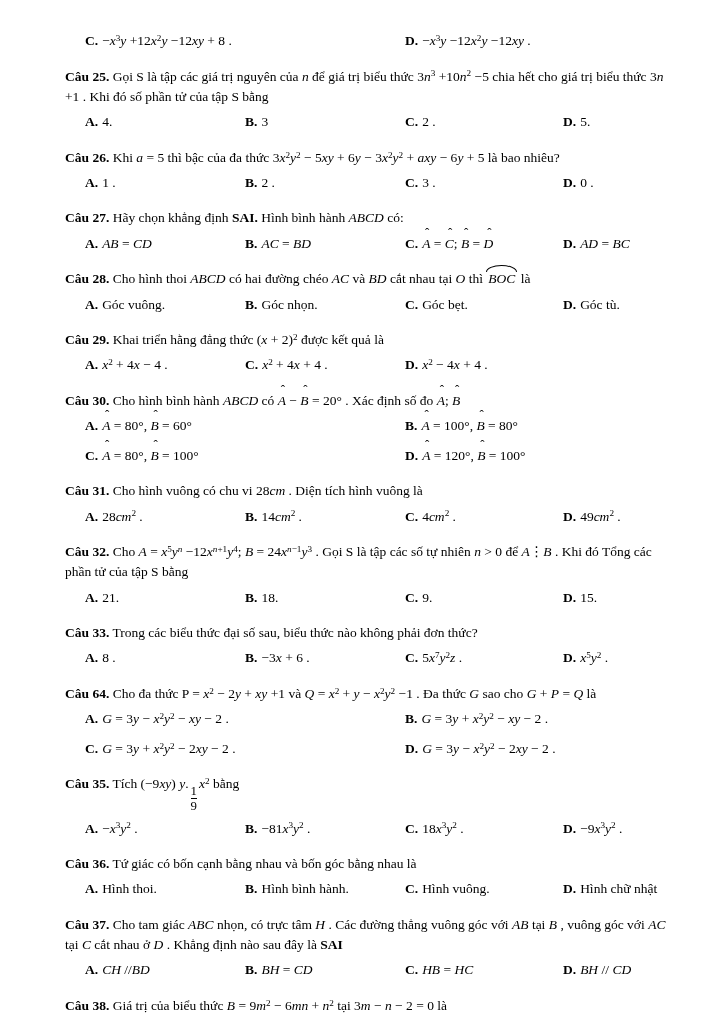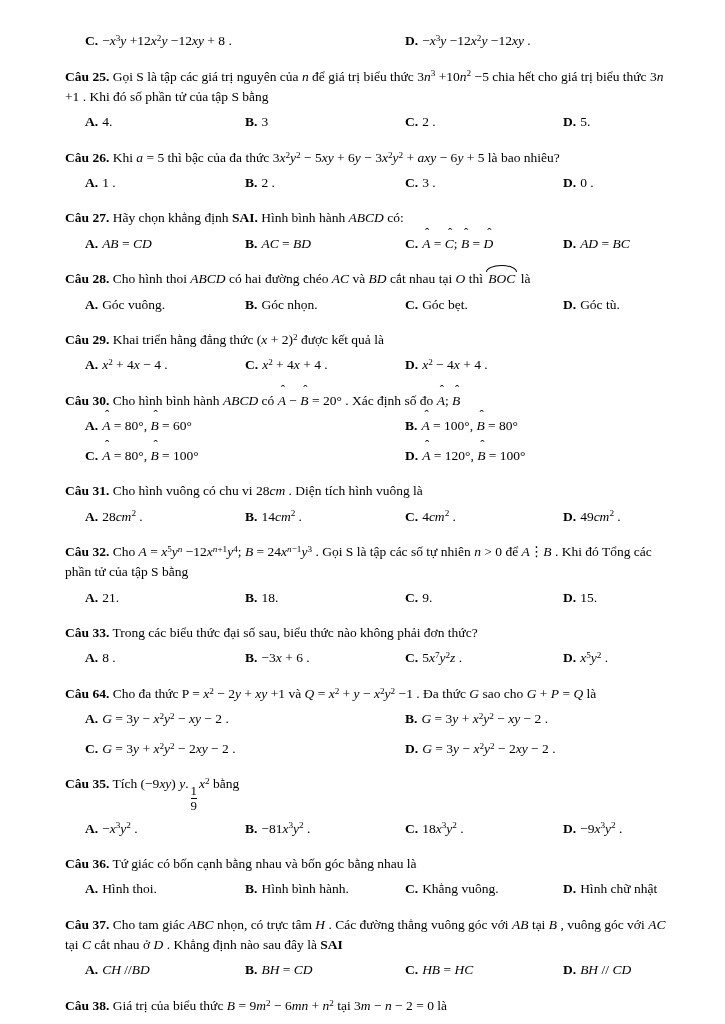--- a/index.html
+++ b/index.html
@@ -115,21 +115,21 @@
       <div class="opts c4">
         <div class="opt"><b class="okey">A.</b><span>−<i class="v">x</i><sup>3</sup><i class="v">y</i><sup>2</sup> .</span></div>
         <div class="opt"><b class="okey">B.</b><span>−81<i class="v">x</i><sup>3</sup><i class="v">y</i><sup>2</sup> .</span></div>
         <div class="opt"><b class="okey">C.</b><span>18<i class="v">x</i><sup>3</sup><i class="v">y</i><sup>2</sup> .</span></div>
         <div class="opt"><b class="okey">D.</b><span>−9<i class="v">x</i><sup>3</sup><i class="v">y</i><sup>2</sup> .</span></div>
       </div>
       <div class="q"><b class="qlabel">Câu 36.</b> Tứ giác có bốn cạnh bằng nhau và bốn góc bằng nhau là</div>
       <div class="opts c4">
         <div class="opt"><b class="okey">A.</b><span>Hình thoi.</span></div>
         <div class="opt"><b class="okey">B.</b><span>Hình bình hành.</span></div>
-        <div class="opt"><b class="okey">C.</b><span>Khẳng vuông.</span></div>
+        <div class="opt"><b class="okey">C.</b><span>Hình vuông.</span></div>
         <div class="opt"><b class="okey">D.</b><span>Hình chữ nhật</span></div>
       </div>
       <div class="q"><b class="qlabel">Câu 37.</b> Cho tam giác <i class="v">ABC</i> nhọn, có trực tâm <i class="v">H</i> . Các đường thẳng vuông góc với <i class="v">AB</i> tại <i class="v">B</i> , vuông góc với <i class="v">AC</i> tại <i class="v">C</i> cắt nhau ở <i class="v">D</i> . Khẳng định nào sau đây là <b>SAI</b></div>
       <div class="opts c4">
         <div class="opt"><b class="okey">A.</b><span><i class="v">CH</i> //<i class="v">BD</i></span></div>
         <div class="opt"><b class="okey">B.</b><span><i class="v">BH</i> = <i class="v">CD</i></span></div>
         <div class="opt"><b class="okey">C.</b><span><i class="v">HB</i> = <i class="v">HC</i></span></div>
         <div class="opt"><b class="okey">D.</b><span><i class="v">BH</i> // <i class="v">CD</i></span></div>
       </div>
       <div class="q"><b class="qlabel">Câu 38.</b> Giá trị của biểu thức <i class="v">B</i> = 9<i class="v">m</i><sup>2</sup> − 6<i class="v">mn</i> + <i class="v">n</i><sup>2</sup> tại 3<i class="v">m</i> − <i class="v">n</i> − 2 = 0 là</div>

